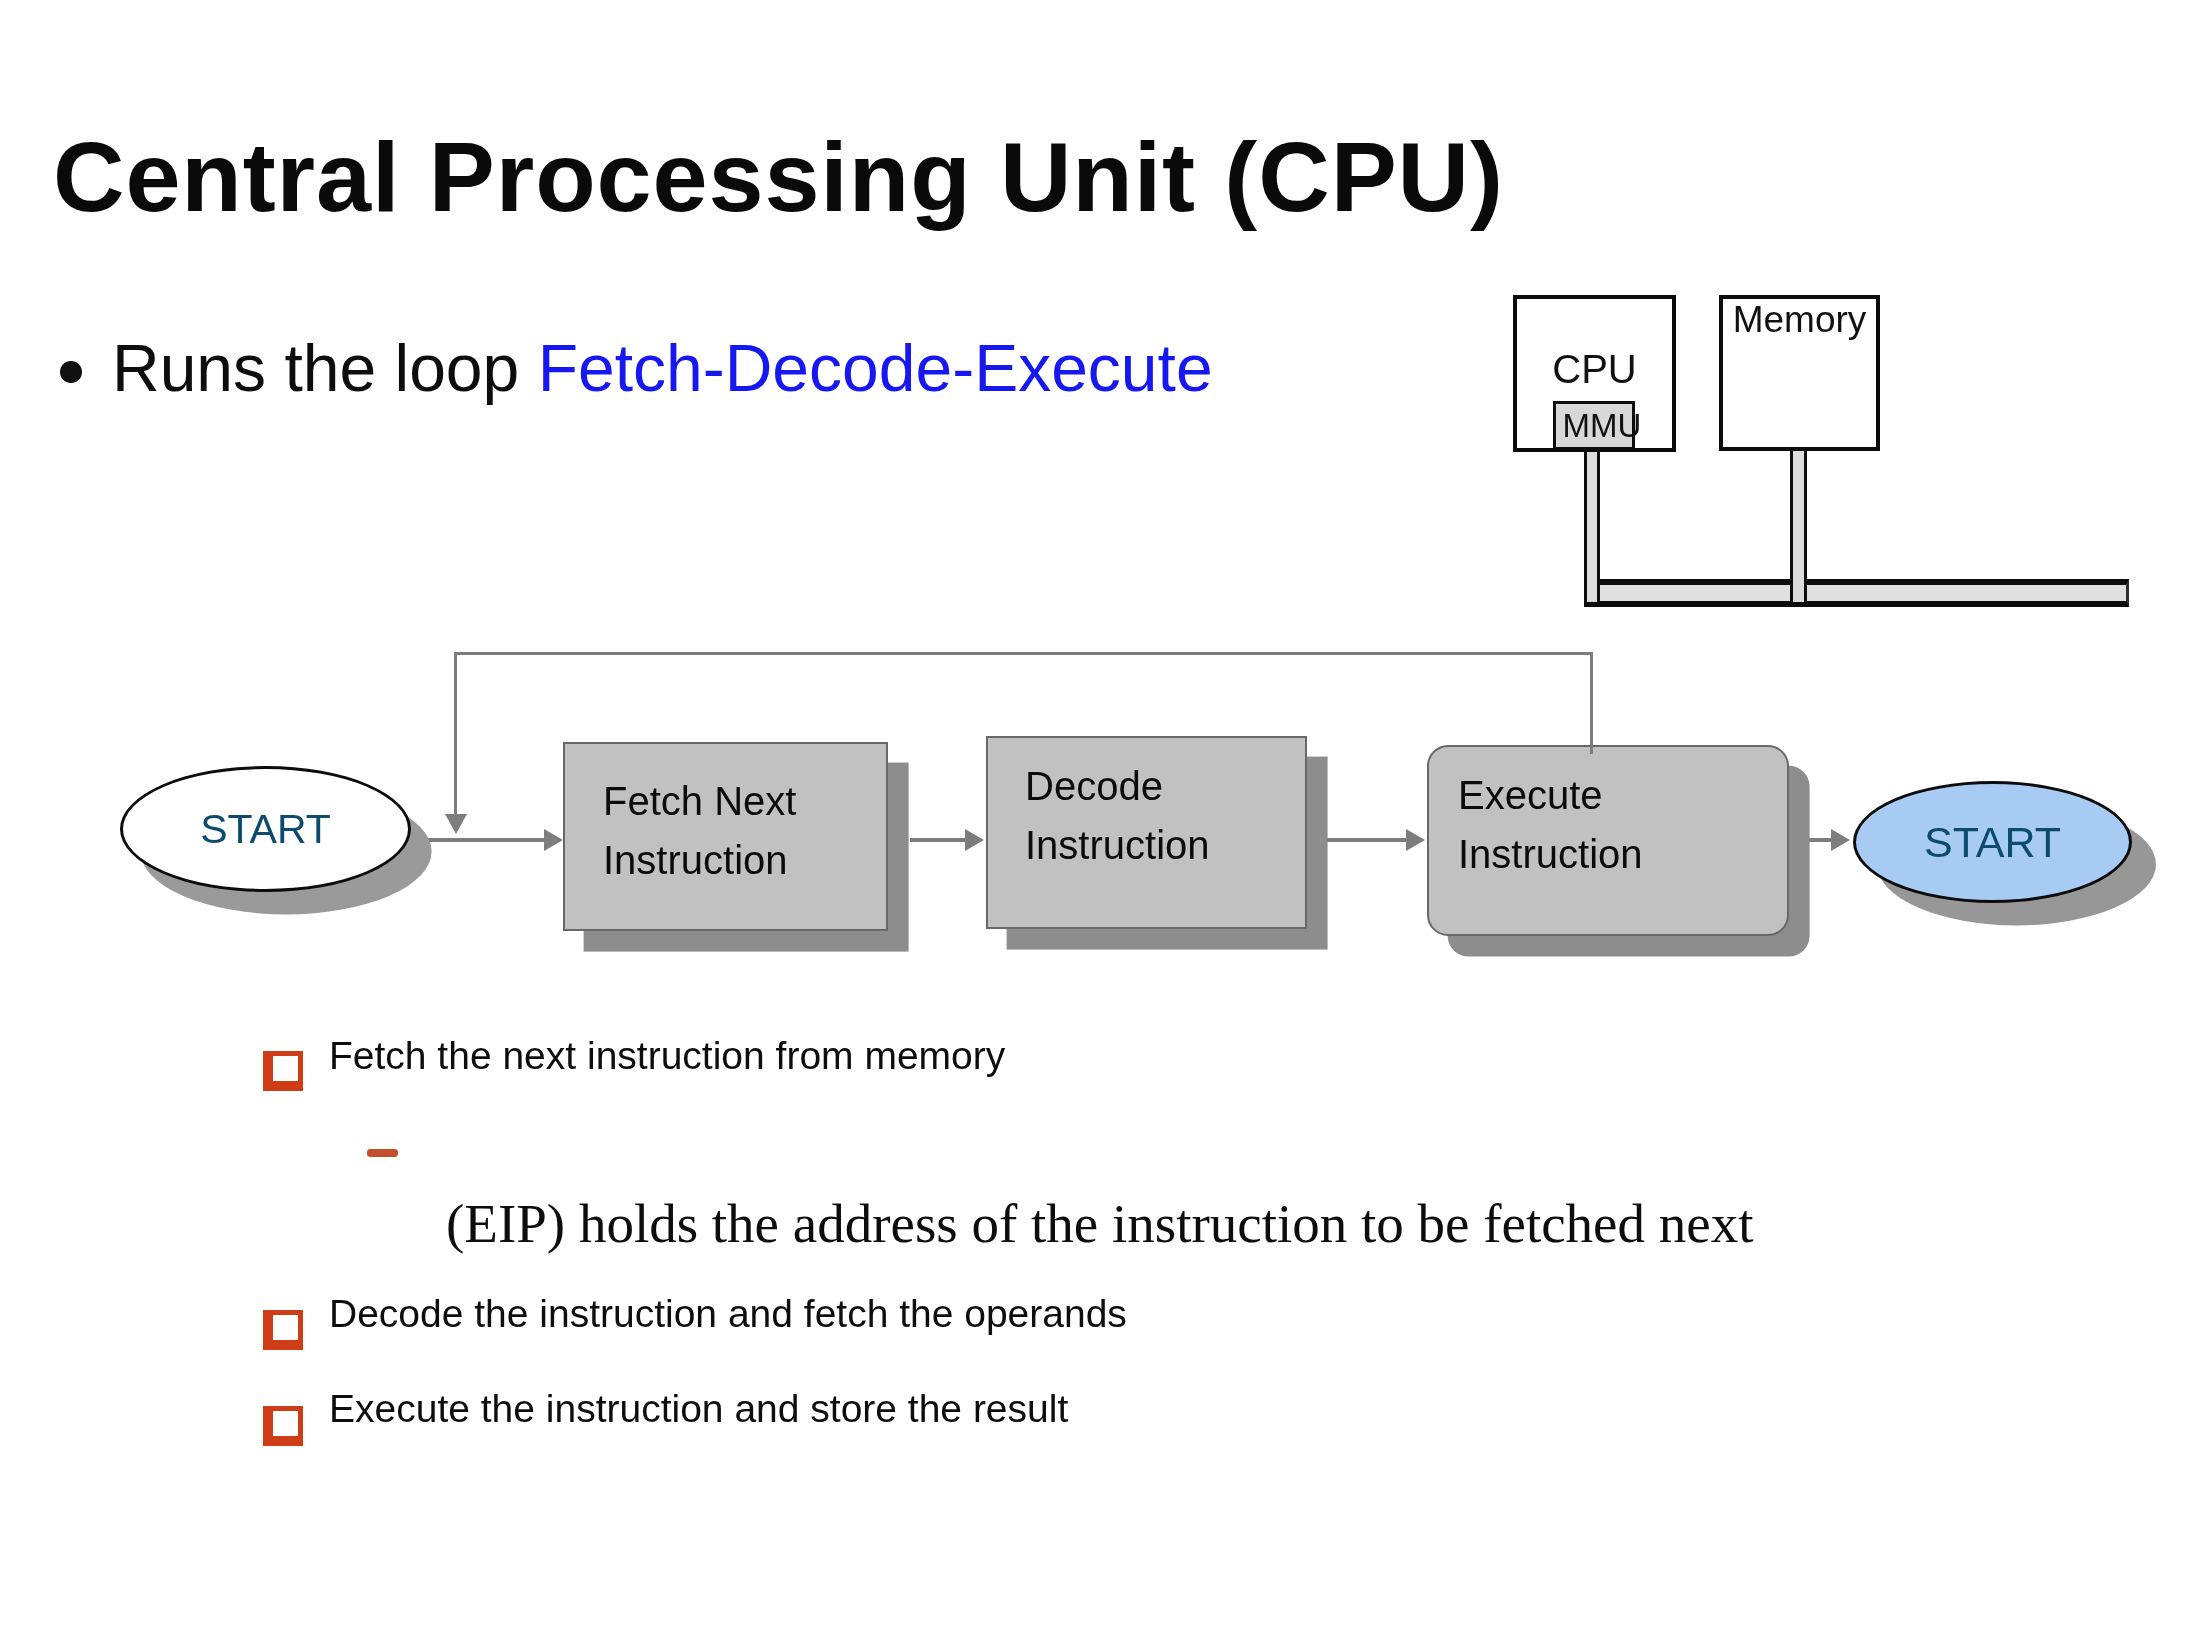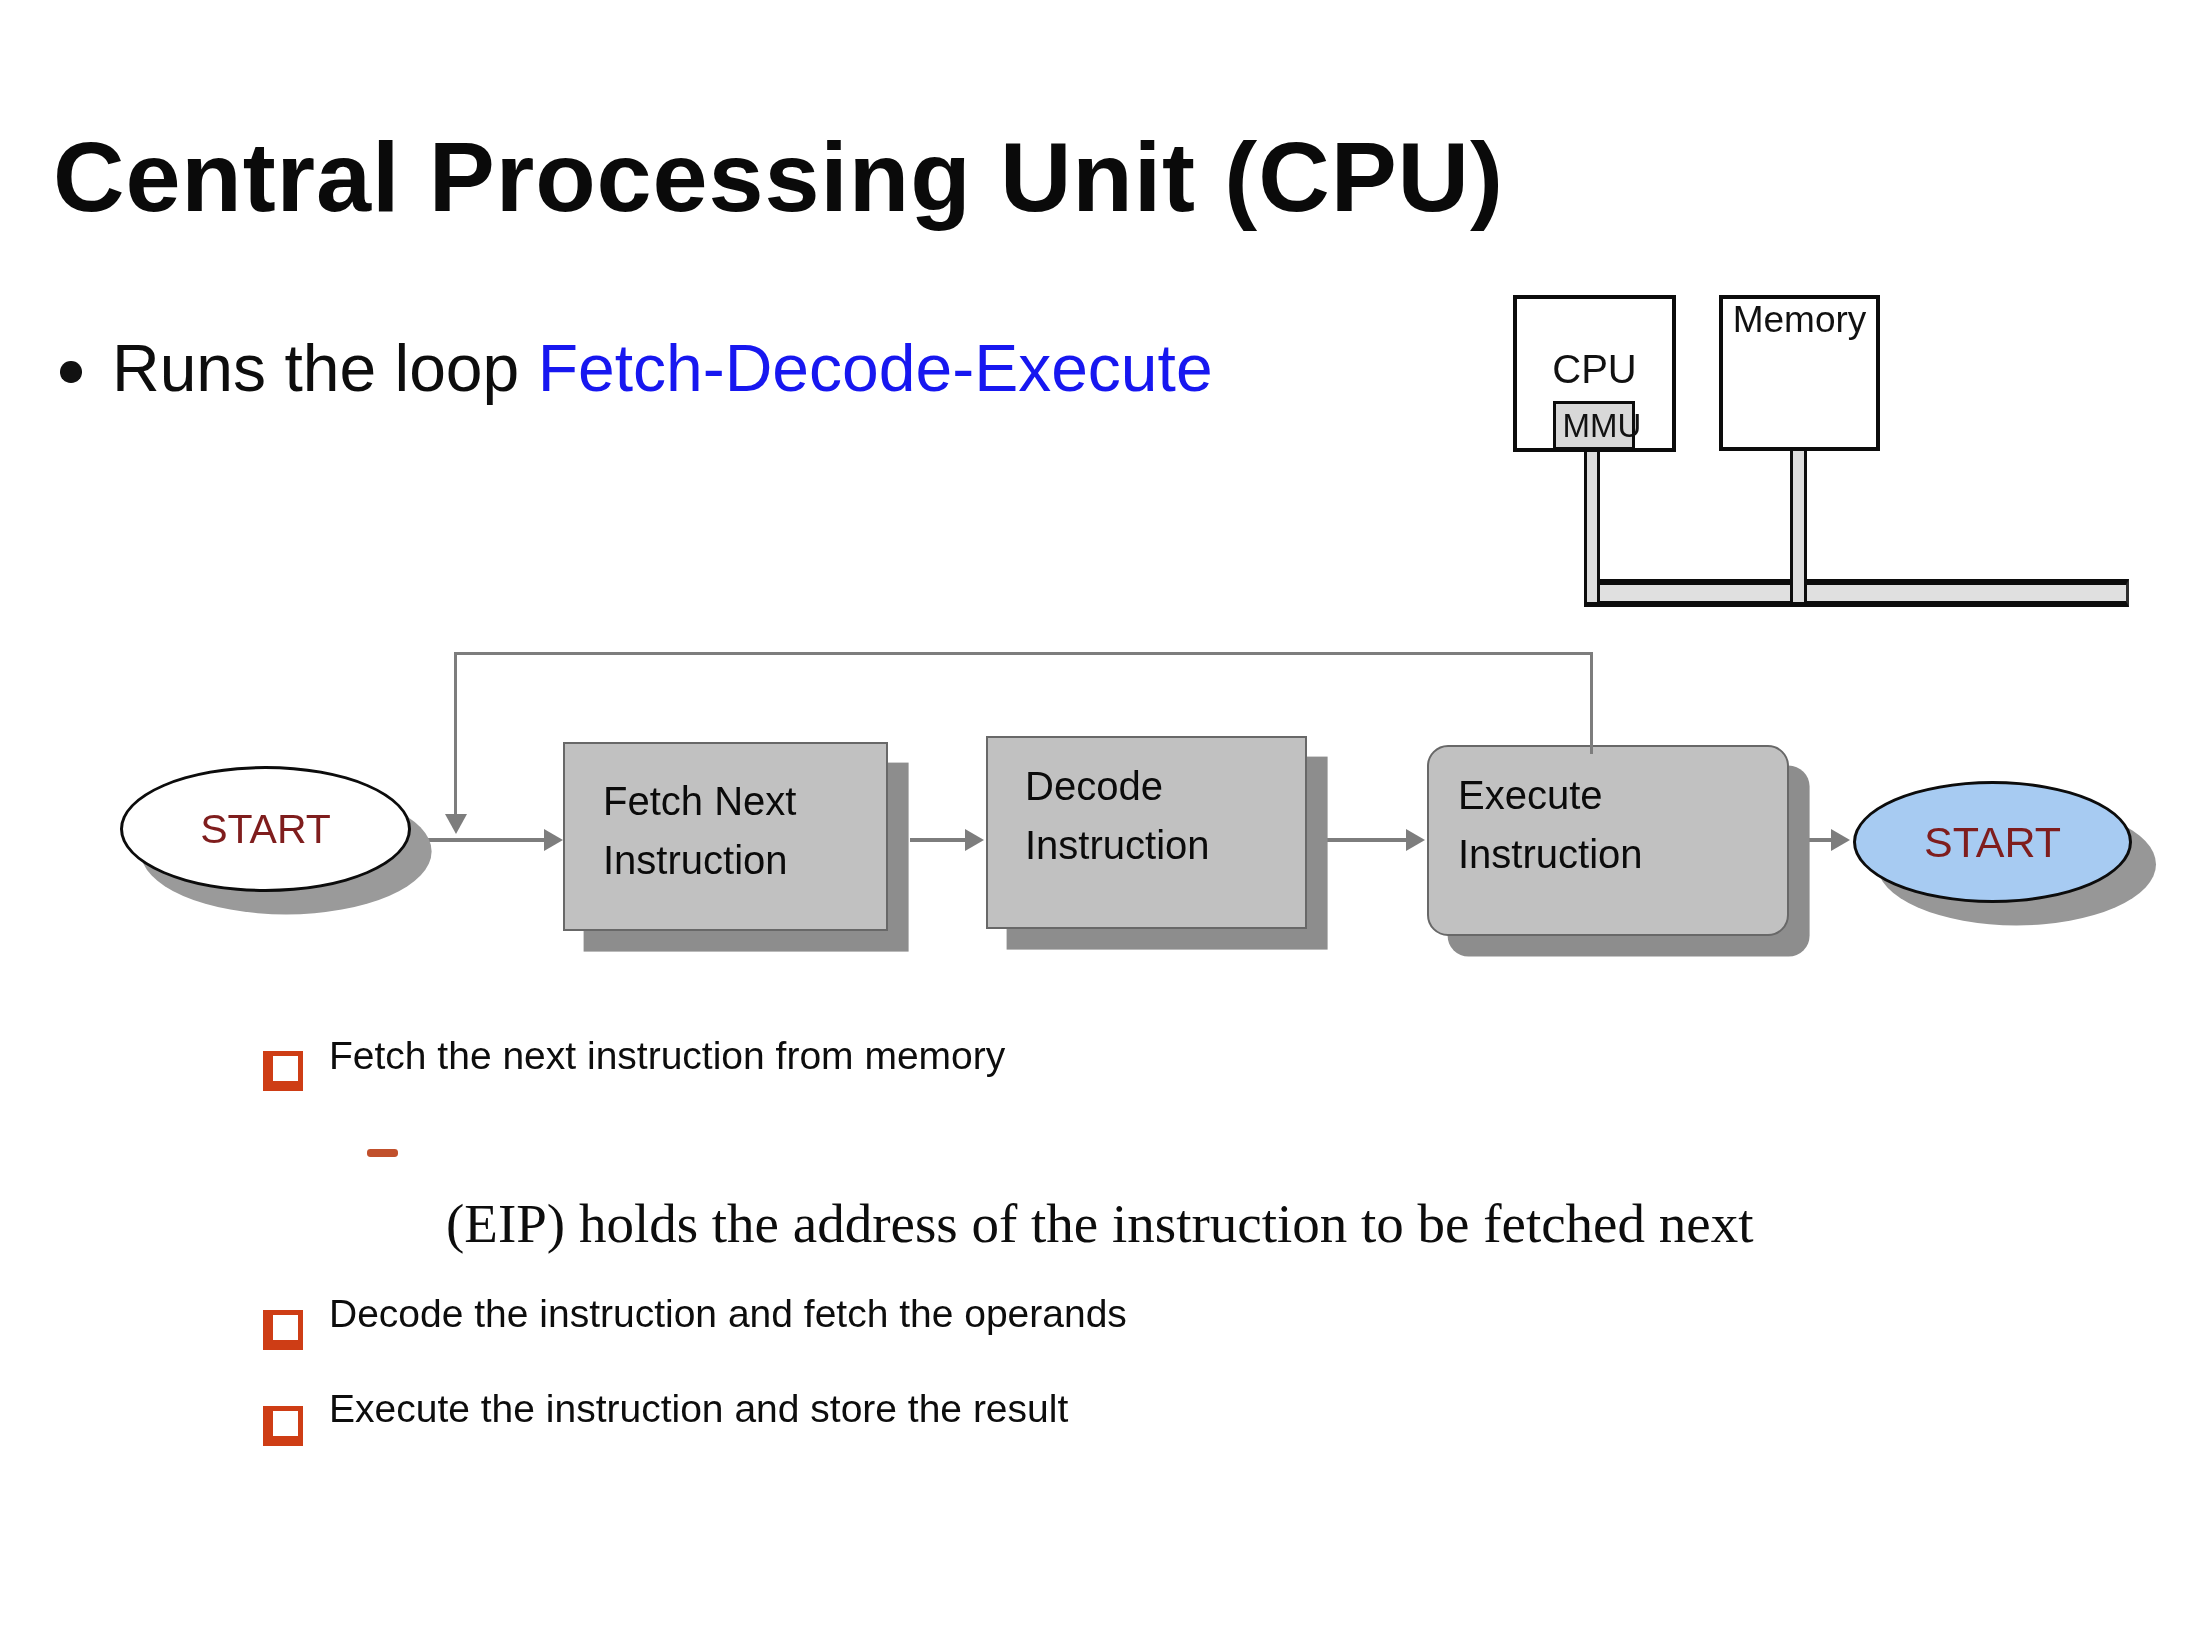--- a/index.html
+++ b/index.html
@@ -30,21 +30,21 @@
          display:flex;justify-content:center;color:#111;}
   .cpu-box{left:1513px;top:295px;width:163px;height:157px;align-items:flex-start;
            padding-top:48px;font-size:40px;}
   .mem-box{left:1719px;top:295px;width:161px;height:156px;align-items:flex-start;font-size:37px;}
   .mmu-box{left:1553px;top:401px;width:82px;height:49px;background:#d8d8d8;
            border:3.4px solid #0c0c0c;box-sizing:border-box;z-index:4;
            display:flex;align-items:center;justify-content:center;font-size:33px;color:#111;padding-left:16px;}
 
   
   .term{border:3.4px solid #0c0c0c;border-radius:50%;box-sizing:border-box;z-index:3;
-        display:flex;align-items:center;justify-content:center;color:#7f1d1d;}
+        display:flex;align-items:center;justify-content:center;color:#0c4a6e;}
   .start-ell{left:120px;top:766px;width:291px;height:126px;background:#ffffff;
              box-shadow:20.6px 22.4px 0 #9a9a9a;font-size:41px;}
   .halt-ell{left:1853px;top:781px;width:279px;height:122px;background:#a7cbf2;
             box-shadow:24px 22.4px 0 #979797;font-size:43px;}
   .step{background:#c1c1c1;border:2.6px solid #686868;box-sizing:border-box;z-index:3;
         box-shadow:20.6px 20.6px 0 #8d8d8d;color:#0b0b0b;font-size:40px;line-height:59px;
         display:flex;flex-direction:column;}
   .step-fetch{left:563px;top:742px;width:325px;height:189px;padding:27.5px 0 0 38px;}
   .step-decode{left:986px;top:736px;width:321px;height:193px;padding:19px 0 0 37px;}
   .step-execute{left:1427px;top:745px;width:362px;height:191px;padding:19px 0 0 29px;border-radius:21px;}

